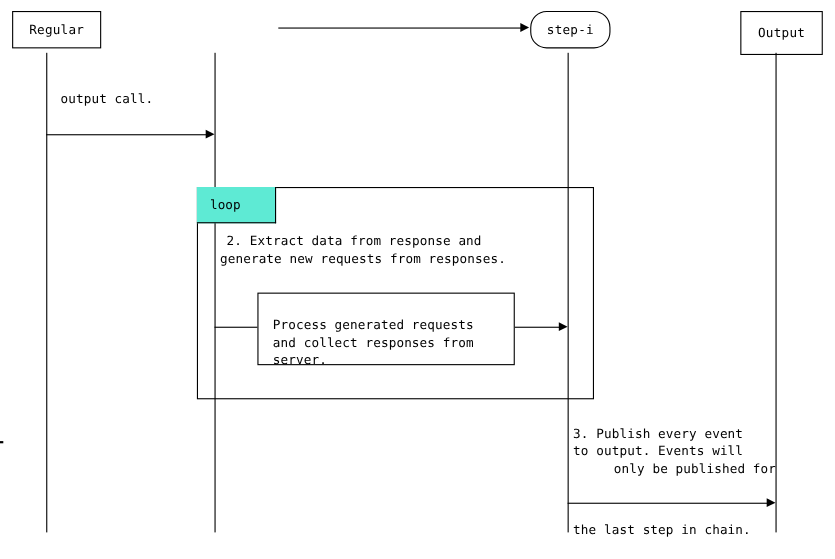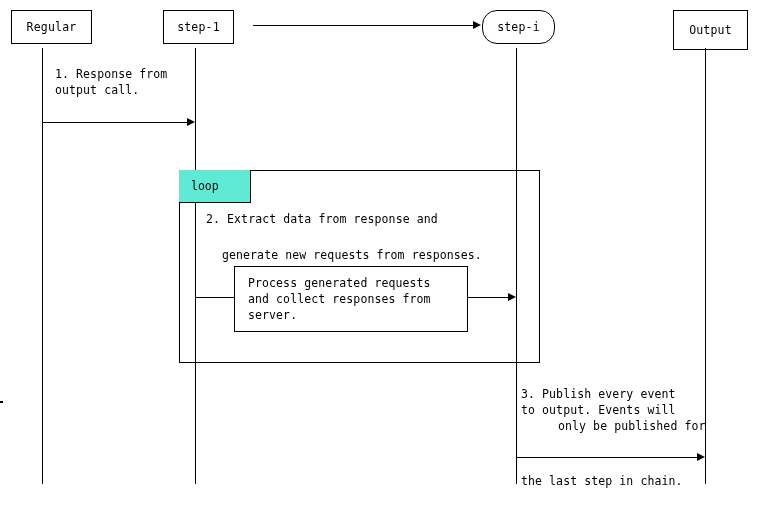--- a/index.html
+++ b/index.html
@@ -75,61 +75,59 @@
   }
   .activity-box {
     position: absolute;
     box-sizing: border-box;
     border: 1px solid #000000;
     background: #ffffff;
     font-size: 11.5px;
     line-height: 16px;
     color: #000000;
     white-space: pre;
-    padding: 8px 0 0 13px;
+    padding: 20px 0 0 13px;
     letter-spacing: 0.1px;
   }
   .edge-tick {
     position: absolute;
     background: #000000;
   }
 </style>
 </head>
 <body>
 
 <div id="canvas">
 
   <div class="edge-tick" style="left:0px; top:401px; width:3px; height:2px;"></div>
 
   <div class="participant-box" style="left:11px; top:10px; width:81px; height:34px;">Regular</div>
 
-  <div class="participant-box" style="left:163px; top:10px; width:71px; height:34px;">step-1</div>
 
   <div class="participant-box" style="left:482px; top:10px; width:73px; height:34px;border-radius:15px;">step-i</div>
 
   <div class="participant-box" style="left:673px; top:10px; width:75px; height:40px;">Output</div>
 
   <div class="lifeline" style="left:42px; top:48px; height:436px;"></div>
   <div class="lifeline" style="left:195px; top:48px; height:436px;"></div>
   <div class="lifeline" style="left:516px; top:48px; height:436px;"></div>
   <div class="lifeline" style="left:705px; top:48px; height:436px;"></div>
 
   <div class="msg-line" style="left:253px; top:25px; width:222px;"></div>
   <div class="arrowhead" style="left:473px; top:21px;"></div>
 
-  <div class="note-text" style="left:55px; top:66px;">1. Response from</div>
   <div class="note-text" style="left:55px; top:82px;">output call.</div>
   <div class="msg-line" style="left:42px; top:122px; width:146px;"></div>
   <div class="arrowhead" style="left:187px; top:118px;"></div>
 
   <div class="frame-box" style="left:179px; top:170px; width:361px; height:193px;"></div>
   <div class="frame-label" style="left:179px; top:170px; width:72px; height:33px;">loop</div>
 
   <div class="note-text" style="left:206px; top:211px;">2. Extract data from response and</div>
-  <div class="note-text" style="left:222px; top:227px;margin-top:20px;">generate new requests from responses.</div>
+  <div class="note-text" style="left:200px; top:227px;">generate new requests from responses.</div>
 
   <div class="msg-line" style="left:195px; top:297px; width:40px;"></div>
 
   <div class="activity-box" style="left:234px; top:266px; width:234px; height:66px;"><span>Process generated requests</span><br><span>and collect responses from</span><br><span>server.</span></div>
 
   <div class="msg-line" style="left:468px; top:297px; width:41px;"></div>
   <div class="arrowhead" style="left:508px; top:293px;"></div>
 
   <div class="note-text" style="left:521px; top:386px;">3. Publish every event</div>
   <div class="note-text" style="left:521px; top:402px;">to output. Events will</div>

